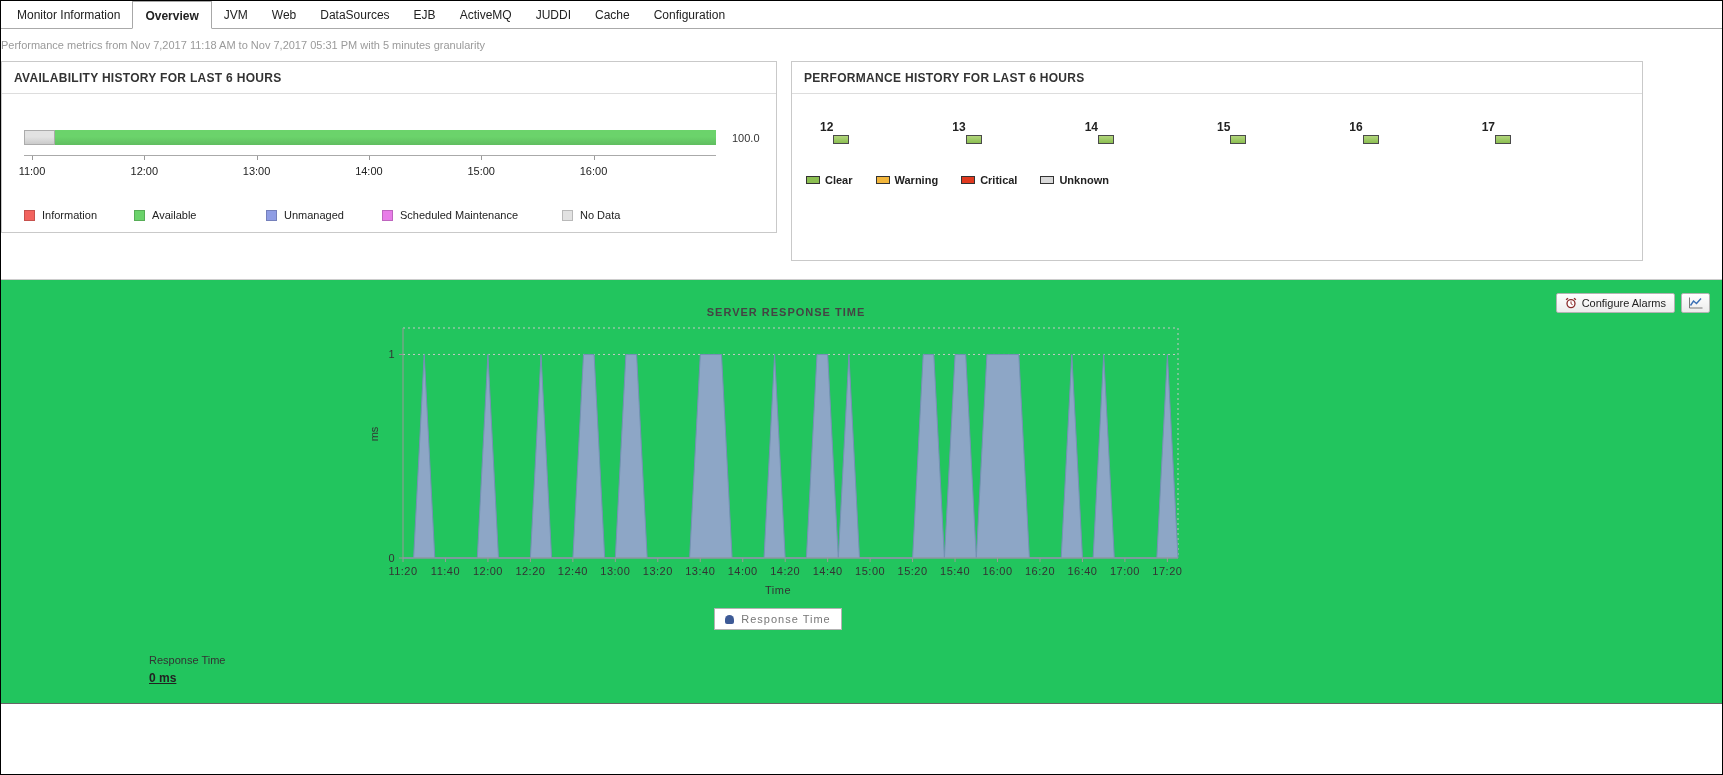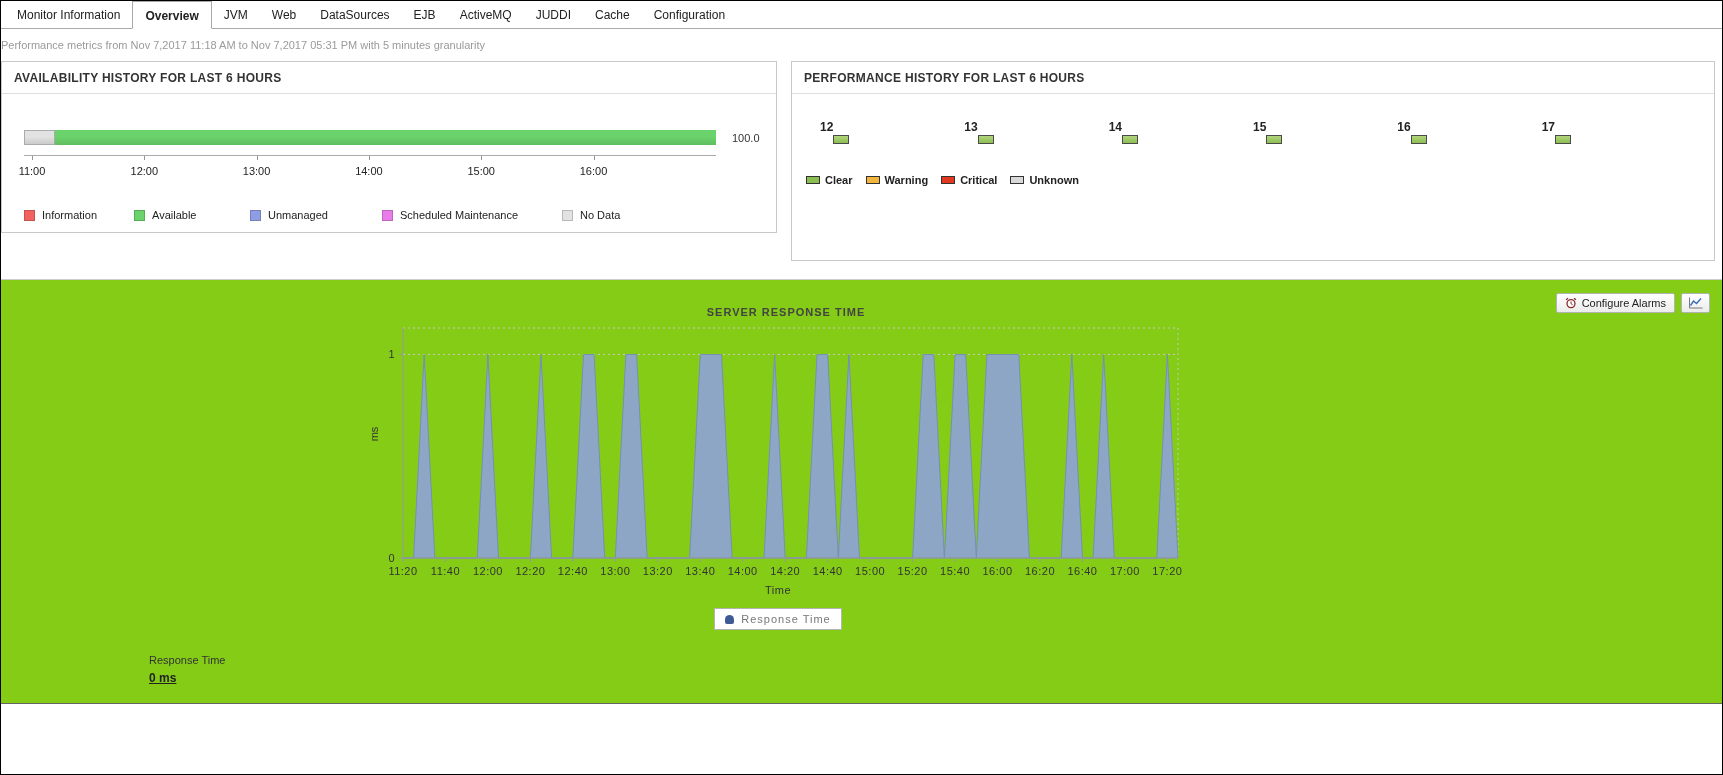--- a/index.html
+++ b/index.html
@@ -11,44 +11,44 @@
   .tabbar{display:flex;height:28px;border-bottom:1px solid #aaa;padding-left:4px;background:#fff}
   .tab{font-size:12px;color:#222;padding:7px 12px;cursor:pointer;white-space:nowrap}
   .tab.active{font-weight:bold;border:1px solid #a8a8a8;border-bottom:1px solid #fff;margin-bottom:-1px;padding-bottom:8px;background:#fff;z-index:2}
 
   .metrics-note{text-align:left;padding:10px 162px 0 0;font-size:11px;color:#9a9a9a;height:24px}
 
   
   .panels{position:relative;height:206px;margin-top:8px}
   .panel{position:absolute;top:0;background:#fff;border:1px solid #c9c9c9}
   .avail-panel{left:0;width:776px;height:172px}
-  .perf-panel{left:790px;width:924px;height:200px}
+  .perf-panel{left:790px;width:852px;height:200px}
   .panel-title{font-size:12px;font-weight:bold;color:#333;letter-spacing:.3px;padding:9px 12px 8px;border-bottom:1px solid #ddd}
 
   .avail-bar-row{display:flex;align-items:center;margin:36px 0 0 22px}
   .avail-bar{width:692px;height:15px;display:flex}
   .avail-seg{height:100%}
   .avail-value{margin-left:16px;font-size:11px;color:#333}
   .avail-axis{position:relative;width:692px;margin:10px 0 0 22px;height:32px;border-top:1px solid #aaa}
   .avail-tick{position:absolute;top:0;width:1px;height:4px;background:#999}
   .avail-axis-label{position:absolute;top:9px;font-size:11px;color:#222;transform:translateX(-50%);white-space:nowrap}
   .avail-legend{position:relative;margin:22px 0 0 22px;height:16px}
   .avail-legend-item{position:absolute;top:0;display:flex;align-items:center;font-size:11px;color:#222;white-space:nowrap}
   .avail-legend-swatch{width:11px;height:11px;margin-right:7px;border:1px solid rgba(0,0,0,.18)}
 
   .perf-hours{display:grid;grid-template-columns:repeat(6,1fr);margin:16px 28px 0}
   .perf-hour{display:flex;flex-direction:row;align-items:center}
   .perf-hour-label{font-size:12px;font-weight:bold;color:#222}
   .perf-box{width:16px;height:9px;margin-top:25px;border:1px solid #4a4a4a}
-  .perf-legend{display:flex;align-items:center;margin:30px 0 0 14px;gap:13px}
+  .perf-legend{display:flex;align-items:center;margin:30px 0 0 14px;gap:23px}
   .perf-legend-item{display:flex;align-items:center;font-size:11px;font-weight:bold;color:#222;white-space:nowrap}
   .perf-legend-swatch{width:14px;height:8px;border:1px solid #333;margin-right:5px}
 
   
-  .chart-section{position:relative;margin-top:12px;border-top:1px solid #ccc;border-bottom:1px solid #666;height:425px;background:#84cc16}
+  .chart-section{position:relative;margin-top:12px;border-top:1px solid #ccc;border-bottom:1px solid #666;height:425px;background:#22c55e}
   .chart-toolbar{position:absolute;top:13px;right:12px;display:flex;gap:6px;z-index:3}
   .btn{display:flex;align-items:center;gap:5px;font-size:11px;color:#222;background:linear-gradient(#fff,#ececec);border:1px solid #b3b3b3;border-radius:2px;padding:3px 8px;cursor:pointer;font-family:inherit}
   .icon-btn{padding:3px 6px}
   .chart-title{width:1570px;text-align:center;margin-top:26px;font-size:11px;font-weight:bold;letter-spacing:1px;color:#444}
   .chart-wrap{position:relative;width:810px;margin:2px 0 0 372px}
   .ms-label{position:absolute;left:-6px;top:108px;font-size:11px;color:#333;transform:rotate(-90deg)}
   #rtChart{display:block}
   #rtChart .grid{stroke:#c6c6c6;stroke-width:1;stroke-dasharray:2 3}
   #rtChart .axis{stroke:#999;stroke-width:1}
   #rtChart .tick-text{font-family:"Liberation Sans",sans-serif;font-size:11px;fill:#333;letter-spacing:.5px}
@@ -106,21 +106,21 @@
         </div>
       <div class="avail-legend" id="availLegend">
           <div class="avail-legend-item" style="left: 0px;">
             <span class="avail-legend-swatch" style="background: rgb(242, 99, 94);"></span>
             <span>Information</span>
           </div>
           <div class="avail-legend-item" style="left: 110px;">
             <span class="avail-legend-swatch" style="background: rgb(107, 211, 107);"></span>
             <span>Available</span>
           </div>
-          <div class="avail-legend-item" style="left: 226px;">
+          <div class="avail-legend-item" style="left: 242px;">
             <span class="avail-legend-swatch" style="background: rgb(143, 157, 228);"></span>
             <span>Unmanaged</span>
           </div>
           <div class="avail-legend-item" style="left: 358px;">
             <span class="avail-legend-swatch" style="background: rgb(232, 124, 232);"></span>
             <span>Scheduled Maintenance</span>
           </div>
           <div class="avail-legend-item" style="left: 538px;">
             <span class="avail-legend-swatch" style="background: rgb(226, 226, 226);"></span>
             <span>No Data</span>

